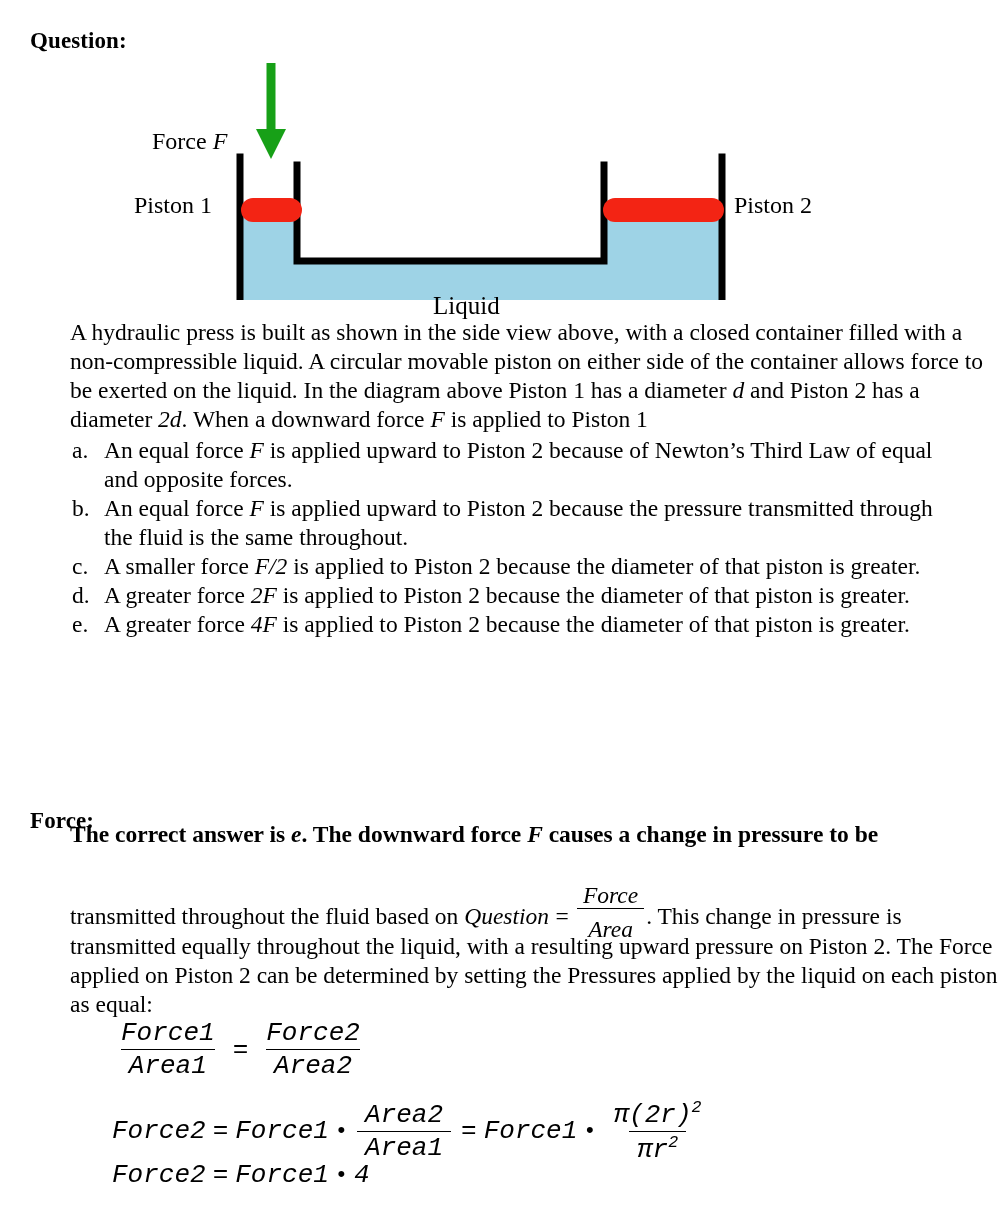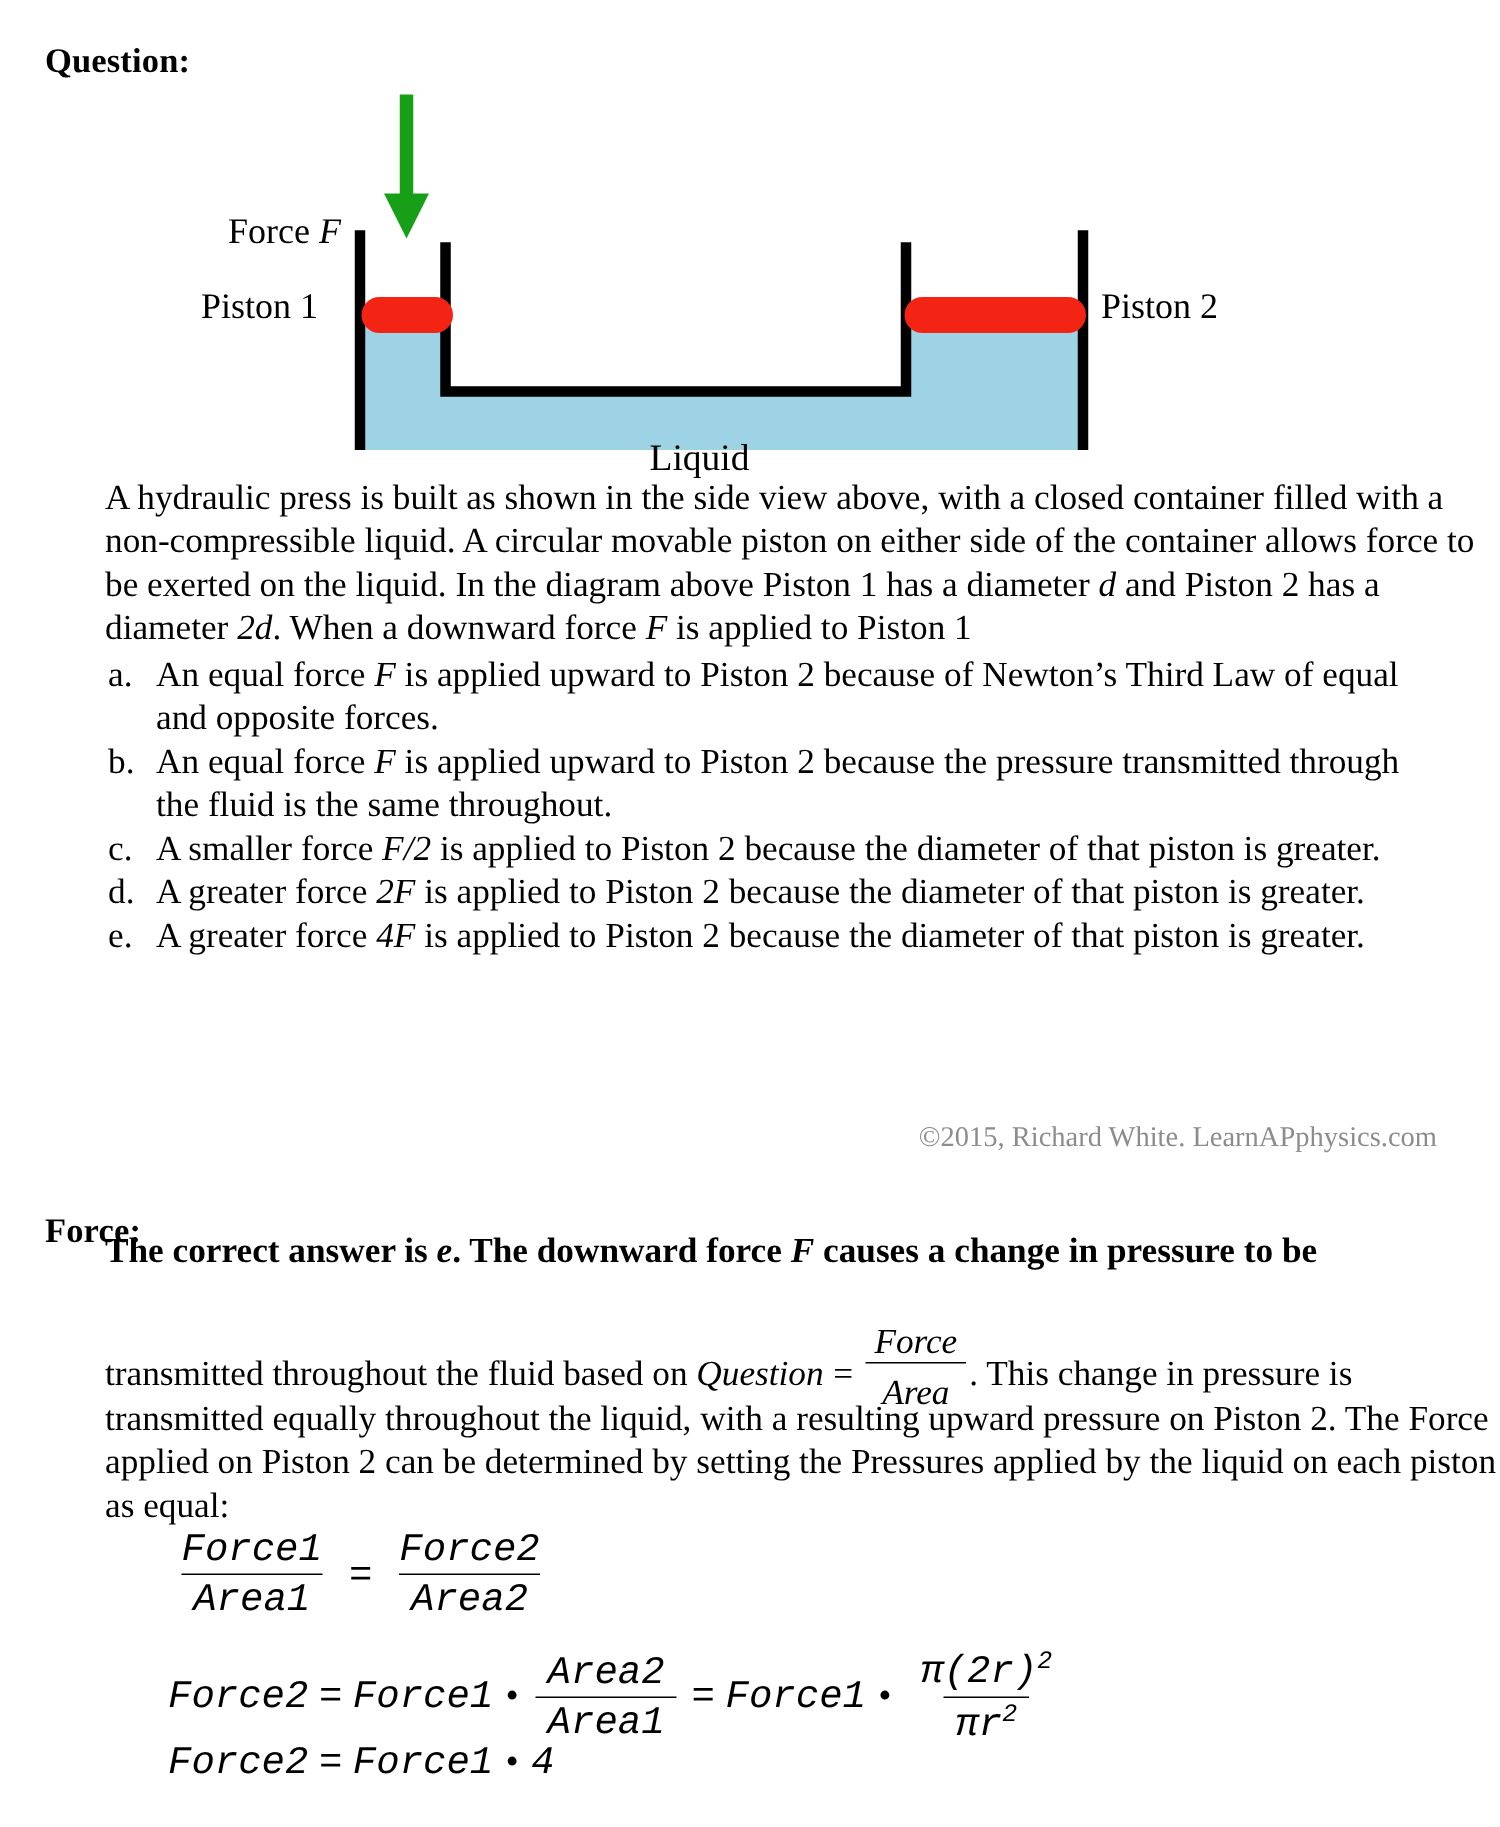--- a/index.html
+++ b/index.html
@@ -41,21 +41,21 @@
     width: 1000px;
     height: 245px;
   }
   #diagram svg { display: block; }
 
   .diag-label {
     position: absolute;
     font-size: 24px;
     white-space: nowrap;
   }
-  #label-force  { left: 152px; top: 73px; margin-top: 14px; }
+  #label-force  { left: 152px; top: 73px; }
   #label-force i { font-style: italic; }
   #label-piston1 { left: 134px; top: 137px; }
   #label-piston2 { left: 734px; top: 137px; }
   #label-liquid  { left: 433px; top: 237px; font-size: 25px; }
 
   
   .body-text {
     position: absolute;
     font-size: 23.5px;
     line-height: 29px;
@@ -233,21 +233,20 @@
       <span class="choice-letter">c.</span><span>A smaller force </span><span class="it">F/2</span><span> is applied to Piston 2 because the diameter of that piston is greater.</span>
     </li>
     <li>
       <span class="choice-letter">d.</span><span>A greater force </span><span class="it">2F</span><span> is applied to Piston 2 because the diameter of that piston is greater.</span>
     </li>
     <li>
       <span class="choice-letter">e.</span><span>A greater force </span><span class="it">4F</span><span> is applied to Piston 2 because the diameter of that piston is greater.</span>
     </li>
   </ol>
 
-  <div id="copyright">©2015, Richard White. LearnAPphysics.com</div>
 
   <div class="section-heading" id="answer-heading">Force:</div>
 
   <div class="body-text" id="answer-line-1"><span>The correct answer is </span><span class="it">e</span><span>. The downward force </span><span class="it">F</span><span> causes a change in pressure to be</span></div>
 
   <div class="body-text" id="answer-line-2"><span>transmitted throughout the fluid based on </span><span class="it">Question</span><span class="it" style="padding:0 5px;">=</span><span class="frac"><span class="num">Force</span><span class="den">Area</span></span><span>. This change in pressure is</span></div>
 
   <div class="body-text" id="answer-line-3">transmitted equally throughout the liquid, with a resulting upward pressure on Piston 2. The Force applied on Piston 2 can be determined by setting the Pressures applied by the liquid on each piston as equal:</div>
 
   <div class="equation" id="eq-1">

